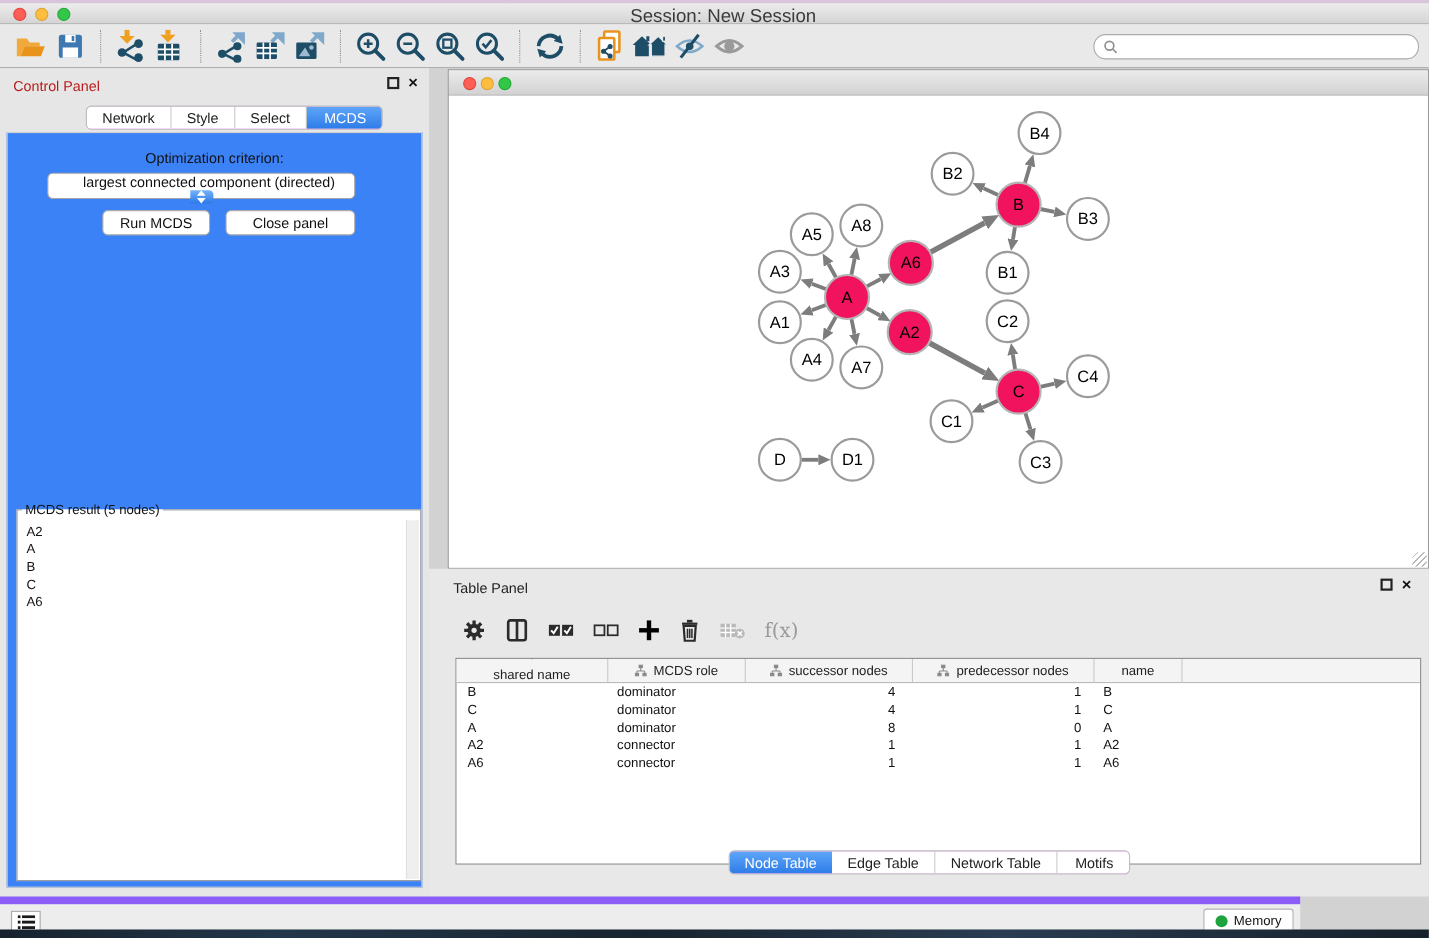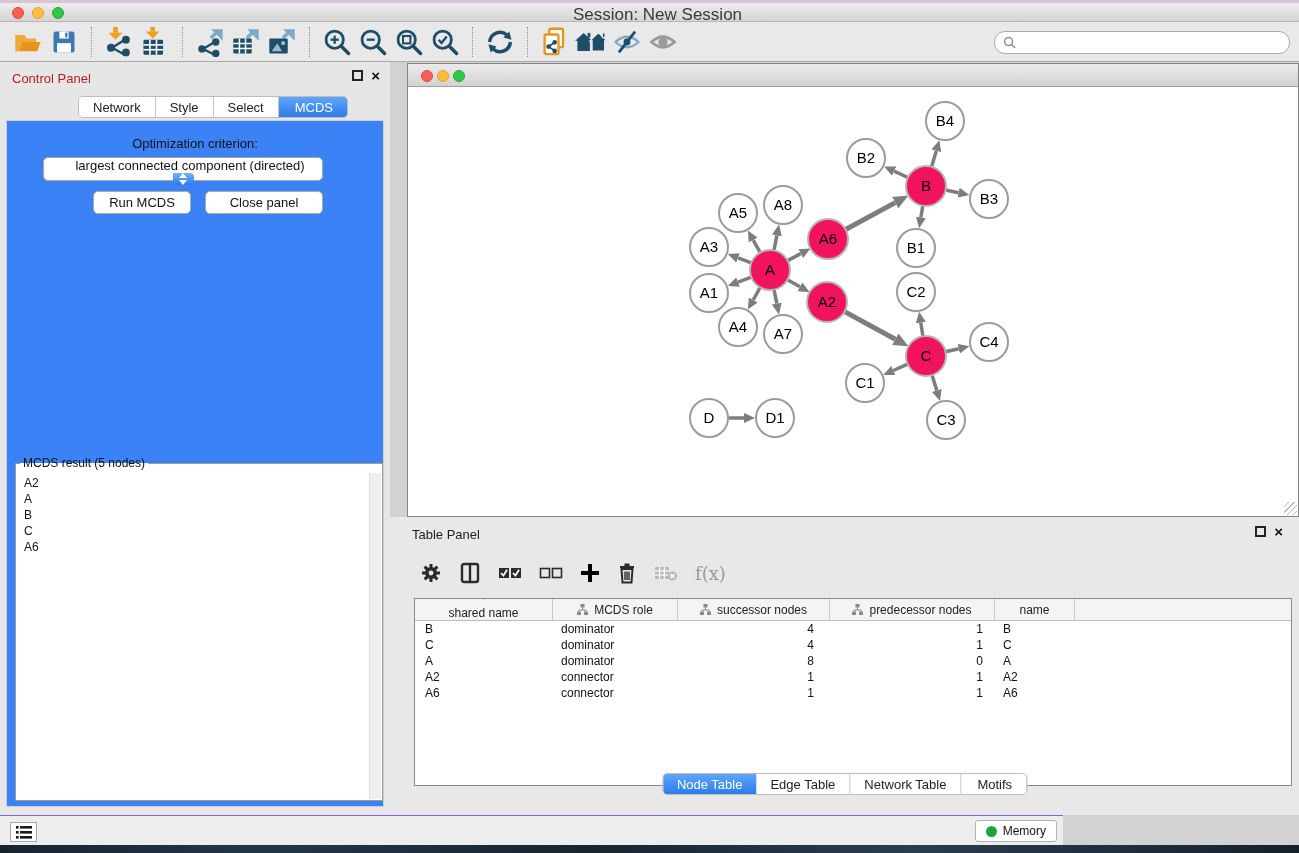--- a/index.html
+++ b/index.html
@@ -103,22 +103,22 @@
   .cfill { flex:1; }
   .trow { display:flex; height:16px; align-items:center; }
   .tcell { font-size:12px; color:#111; }
   .trow .c0 { padding-left:10px; } .trow .c1 { padding-left:8px; }
   .trow .c2 { text-align:right; padding-right:16px; } .trow .c3 { text-align:right; padding-right:12px; }
   .trow .c4 { padding-left:8px; }
 
   .tp-tabs { left:50%; transform:translateX(-50%); bottom:20px; top:auto; position:absolute; }
 
   
-  .status-bar { position:absolute; left:0; top:815px; width:1063px; height:30px;
-                background:#ededed; border-top:1px solid #8b5cf6; }
+  .status-bar { position:absolute; left:0; top:815px; width:1182px; height:30px;
+                background:#ededed; border-top:7px solid #8b5cf6; }
   .list-btn { position:absolute; left:10px; top:6px; width:27px; height:20px; background:#fdfdfd;
               border:1px solid #a8a8a8; display:flex; align-items:center; justify-content:center; }
   .memory-btn { position:absolute; right:6px; top:4px; height:22px; background:#fff;
                 border:1px solid #b4b4b4; border-radius:3px; display:flex; align-items:center;
                 gap:6px; padding:0 10px; font-size:12px; color:#111; }
   .memory-dot { width:11px; height:11px; border-radius:50%; background:#1fa33c; }
   .wallpaper { position:absolute; left:0; top:845px; width:1299px; height:8px;
                background:linear-gradient(90deg,#17222e,#23374a 20%,#18242f 45%,#2a3d51 70%,#16202b); }
 </style>
 </head>

